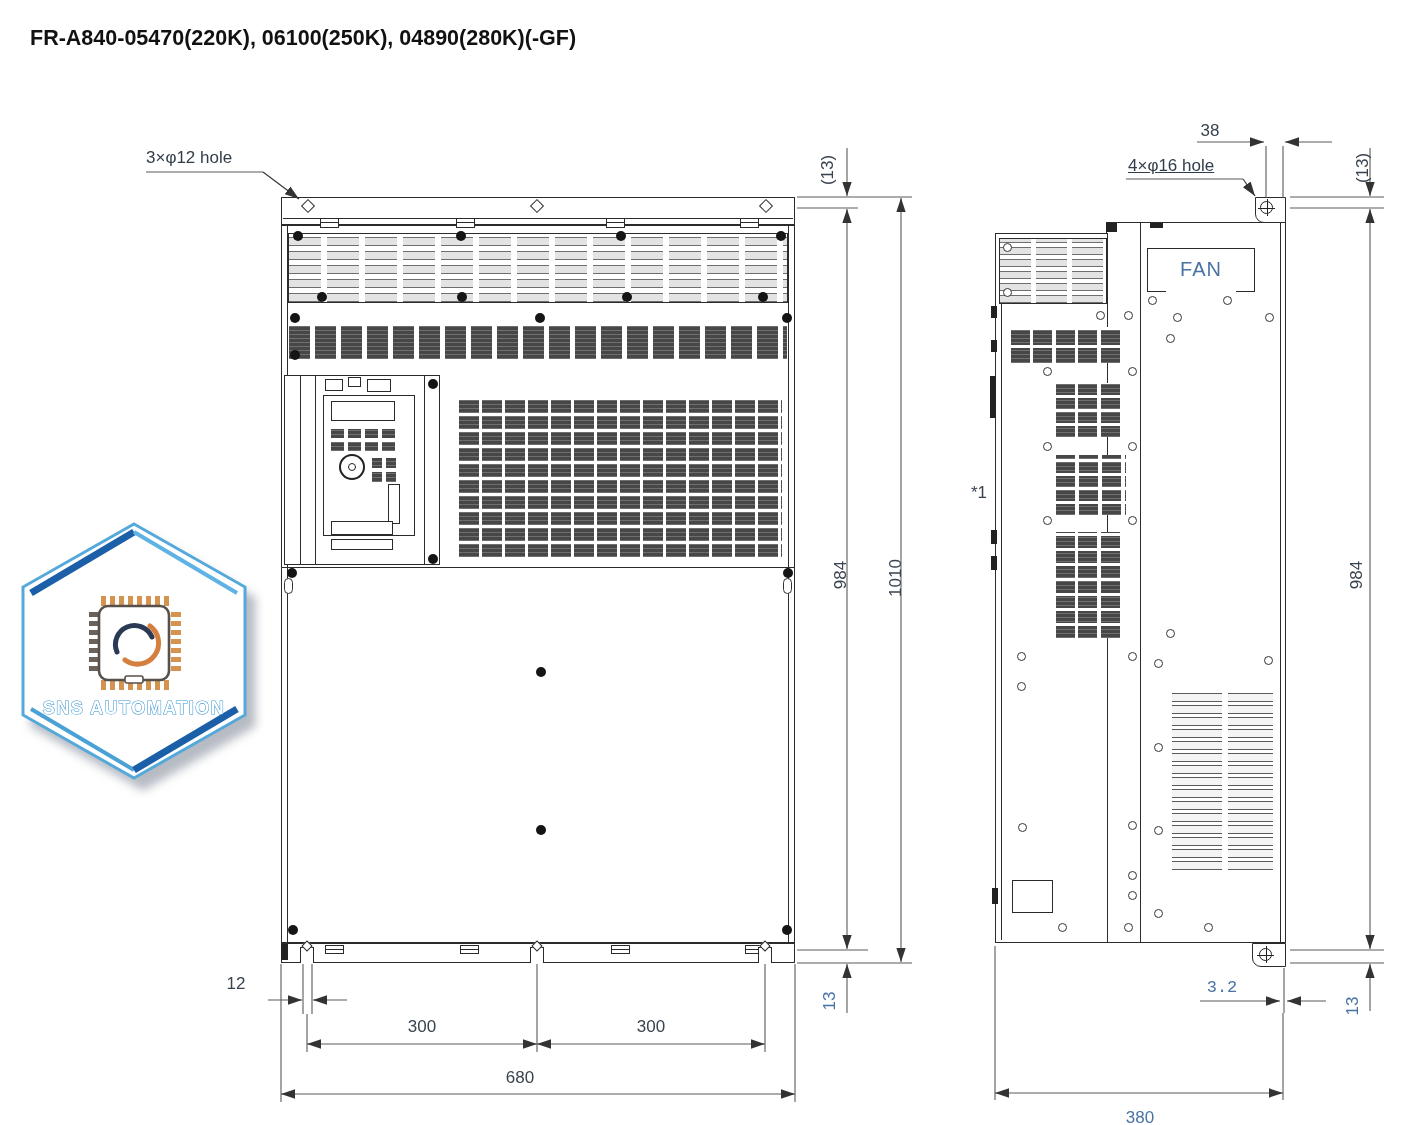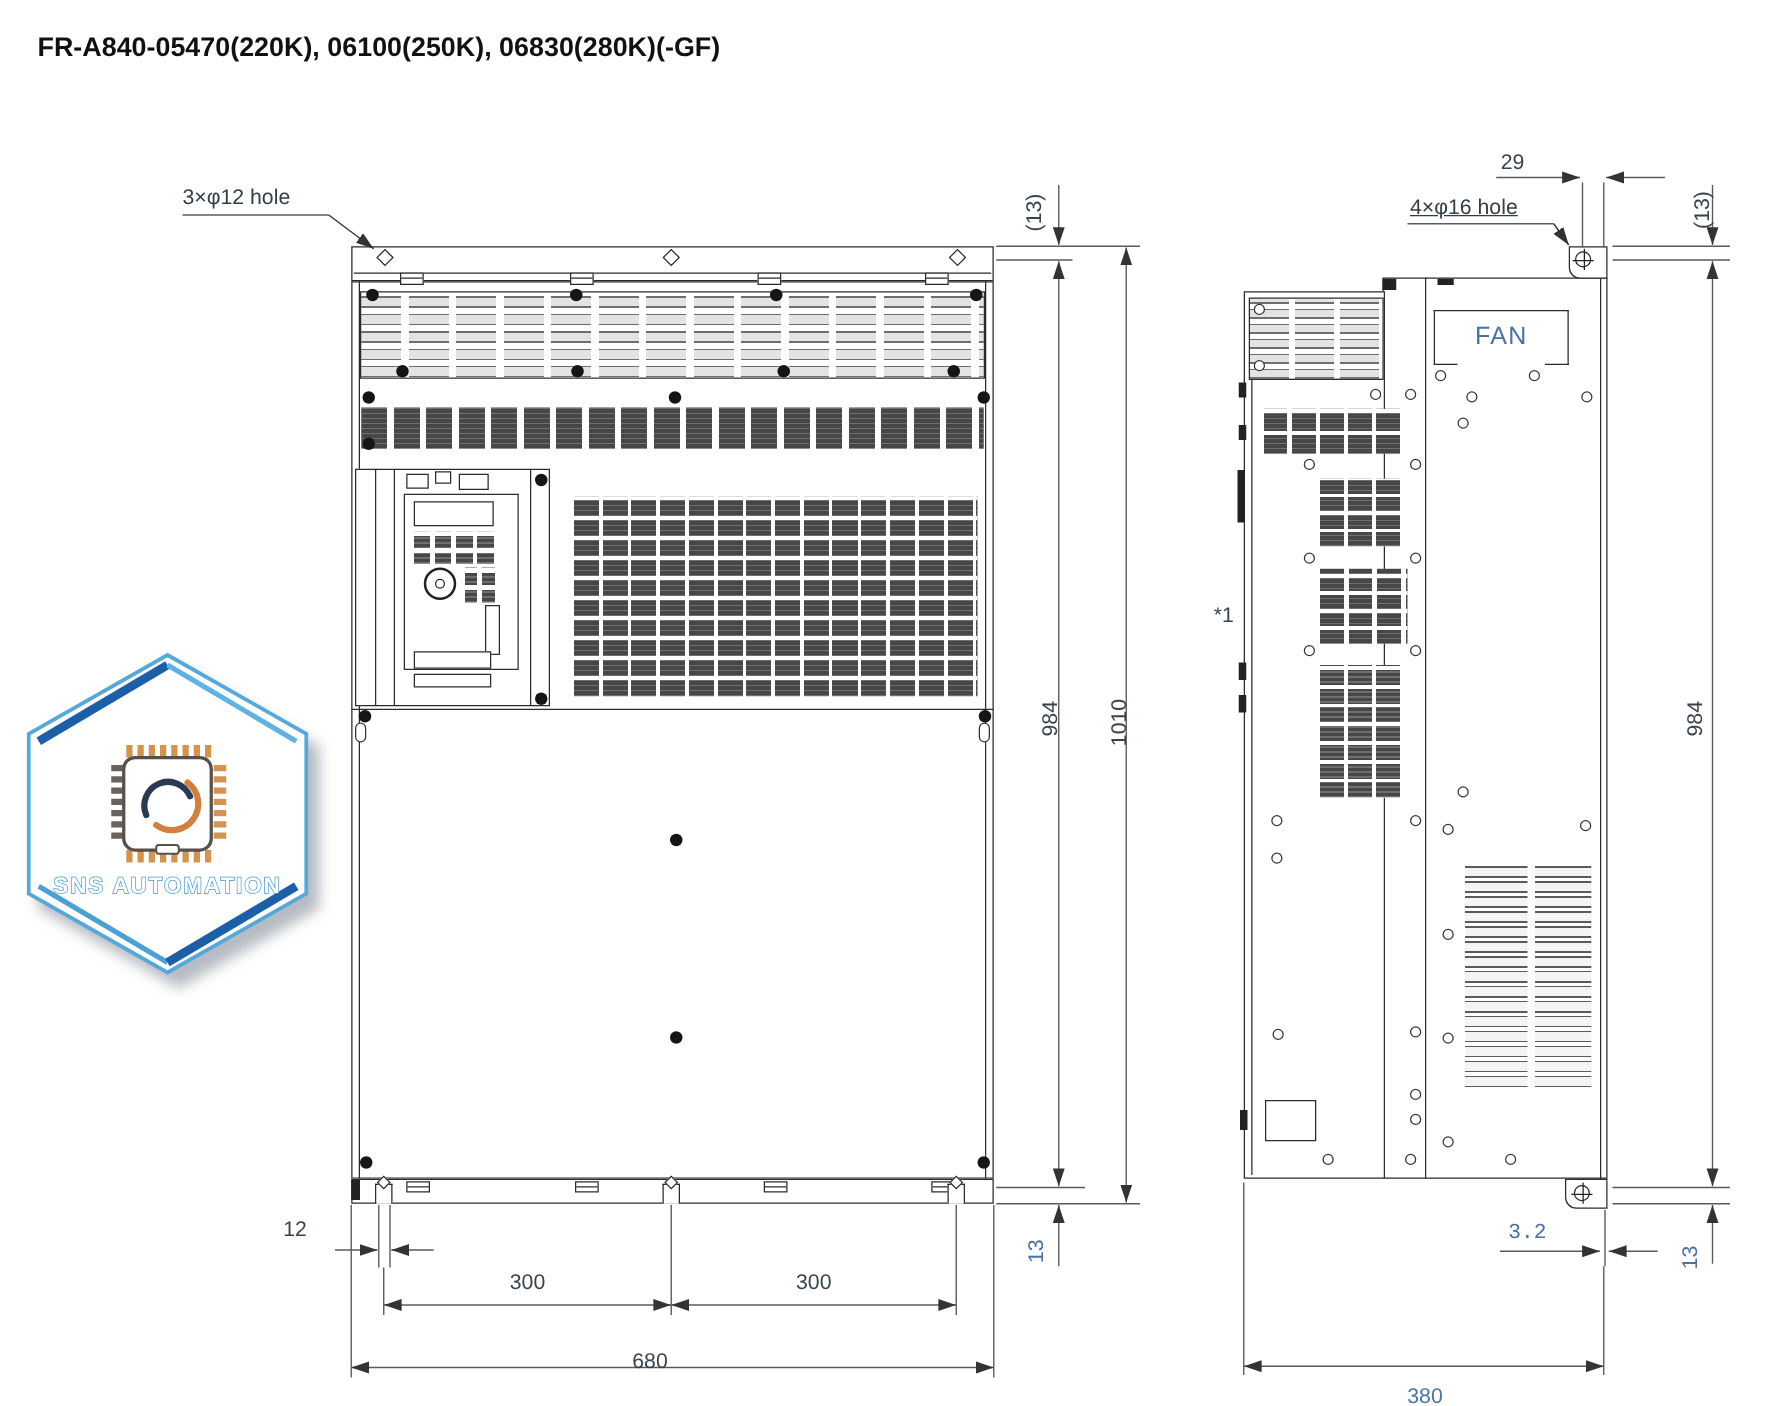--- a/index.html
+++ b/index.html
@@ -38,21 +38,21 @@
   .keyh{position:absolute;width:9px;height:16px;border:1.3px solid #333;border-radius:5px;background:#fff;box-sizing:border-box;}
   .chole{position:absolute;width:13px;height:13px;border:1.4px solid #222;border-radius:50%;background:#fff;box-sizing:border-box;}
   .chole::before{content:"";position:absolute;left:-3px;right:-3px;top:50%;height:1px;background:#222;}
   .chole::after{content:"";position:absolute;top:-3px;bottom:-3px;left:50%;width:1px;background:#222;}
 </style>
 </head>
 <body>
 
 <div class="canvas">
 
-  <div class="title">FR-A840-05470(220K), 06100(250K), 06830(280K)(-GF)</div>
+  <div class="title">FR-A840-05470(220K), 06100(250K), 04890(280K)(-GF)</div>
 
   <div class="ol" style="left:281px;top:197px;width:514px;height:28px;"></div>
   <div class="ln" style="left:283px;top:218px;width:510px;height:1.2px;"></div>
 
   <div class="ol" style="left:281px;top:225px;width:514px;height:718px;"></div>
   <div class="ln" style="left:287px;top:225px;width:1.3px;height:718px;"></div>
   <div class="ln" style="left:788px;top:225px;width:1.3px;height:718px;"></div>
 
   <div class="ol slats" style="left:288px;top:233px;width:500px;height:70px;"></div>
 
@@ -196,23 +196,23 @@
   </svg>
 
   <div class="lbl holelbl" style="left:146px;top:149px;">3×φ12 hole</div>
   <div class="lbl rot" style="left:827px;top:170px;">(13)</div>
   <div class="lbl rot" style="left:840px;top:575px;">984</div>
   <div class="lbl rot" style="left:895px;top:578px;">1010</div>
   <div class="lbl rot acc" style="left:829px;top:1001px;">13</div>
   <div class="lbl ctr" style="left:236px;top:983px;">12</div>
   <div class="lbl ctr" style="left:422px;top:1026px;">300</div>
   <div class="lbl ctr" style="left:651px;top:1026px;">300</div>
-  <div class="lbl ctr" style="left:520px;top:1077px;margin-top:12px;">680</div>
-
-  <div class="lbl ctr" style="left:1210px;top:130px;">29</div>
+  <div class="lbl ctr" style="left:520px;top:1077px;">680</div>
+
+  <div class="lbl ctr" style="left:1210px;top:130px;">38</div>
   <div class="lbl holelbl" style="left:1128px;top:157px;text-decoration:underline;">4×φ16 hole</div>
   <div class="lbl rot" style="left:1362px;top:168px;">(13)</div>
   <div class="lbl rot" style="left:1356px;top:575px;">984</div>
   <div class="lbl rot acc" style="left:1352px;top:1006px;">13</div>
   <div class="lbl ctr acc" style="left:1222px;top:987px;font-family:Liberation Mono, monospace;">3.2</div>
   <div class="lbl ctr acc" style="left:1140px;top:1117px;">380</div>
   <div class="lbl ctr acc" style="left:1201px;top:269px;font-size:20px;letter-spacing:1px;">FAN</div>
   <div class="lbl ctr" style="left:979px;top:492px;font-size:17px;">*1</div>
 
   <svg class="abs" style="left:13px;top:516px;" width="252" height="282" viewBox="0 0 252 282">

